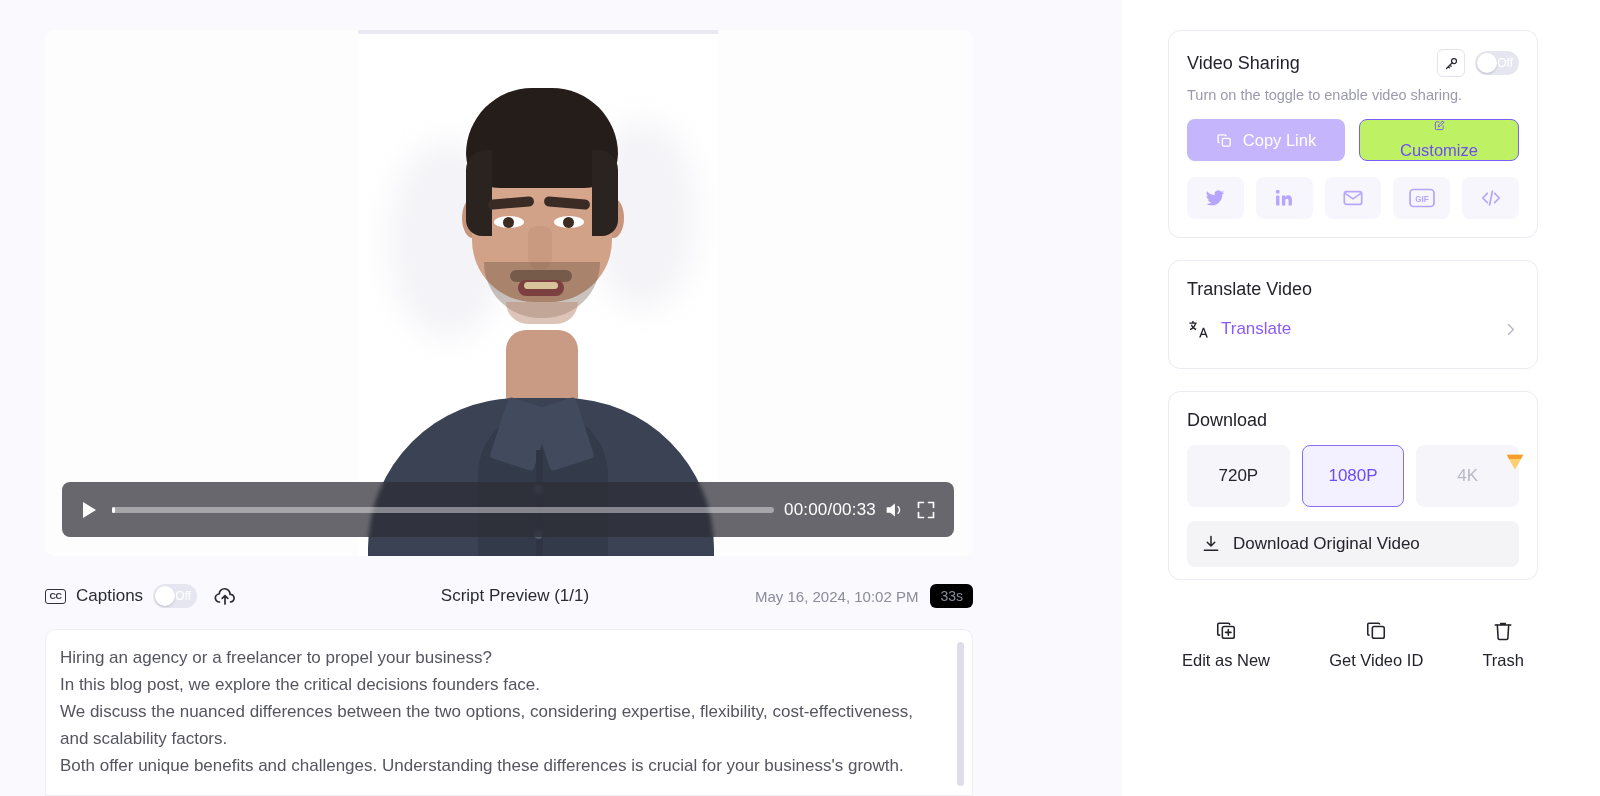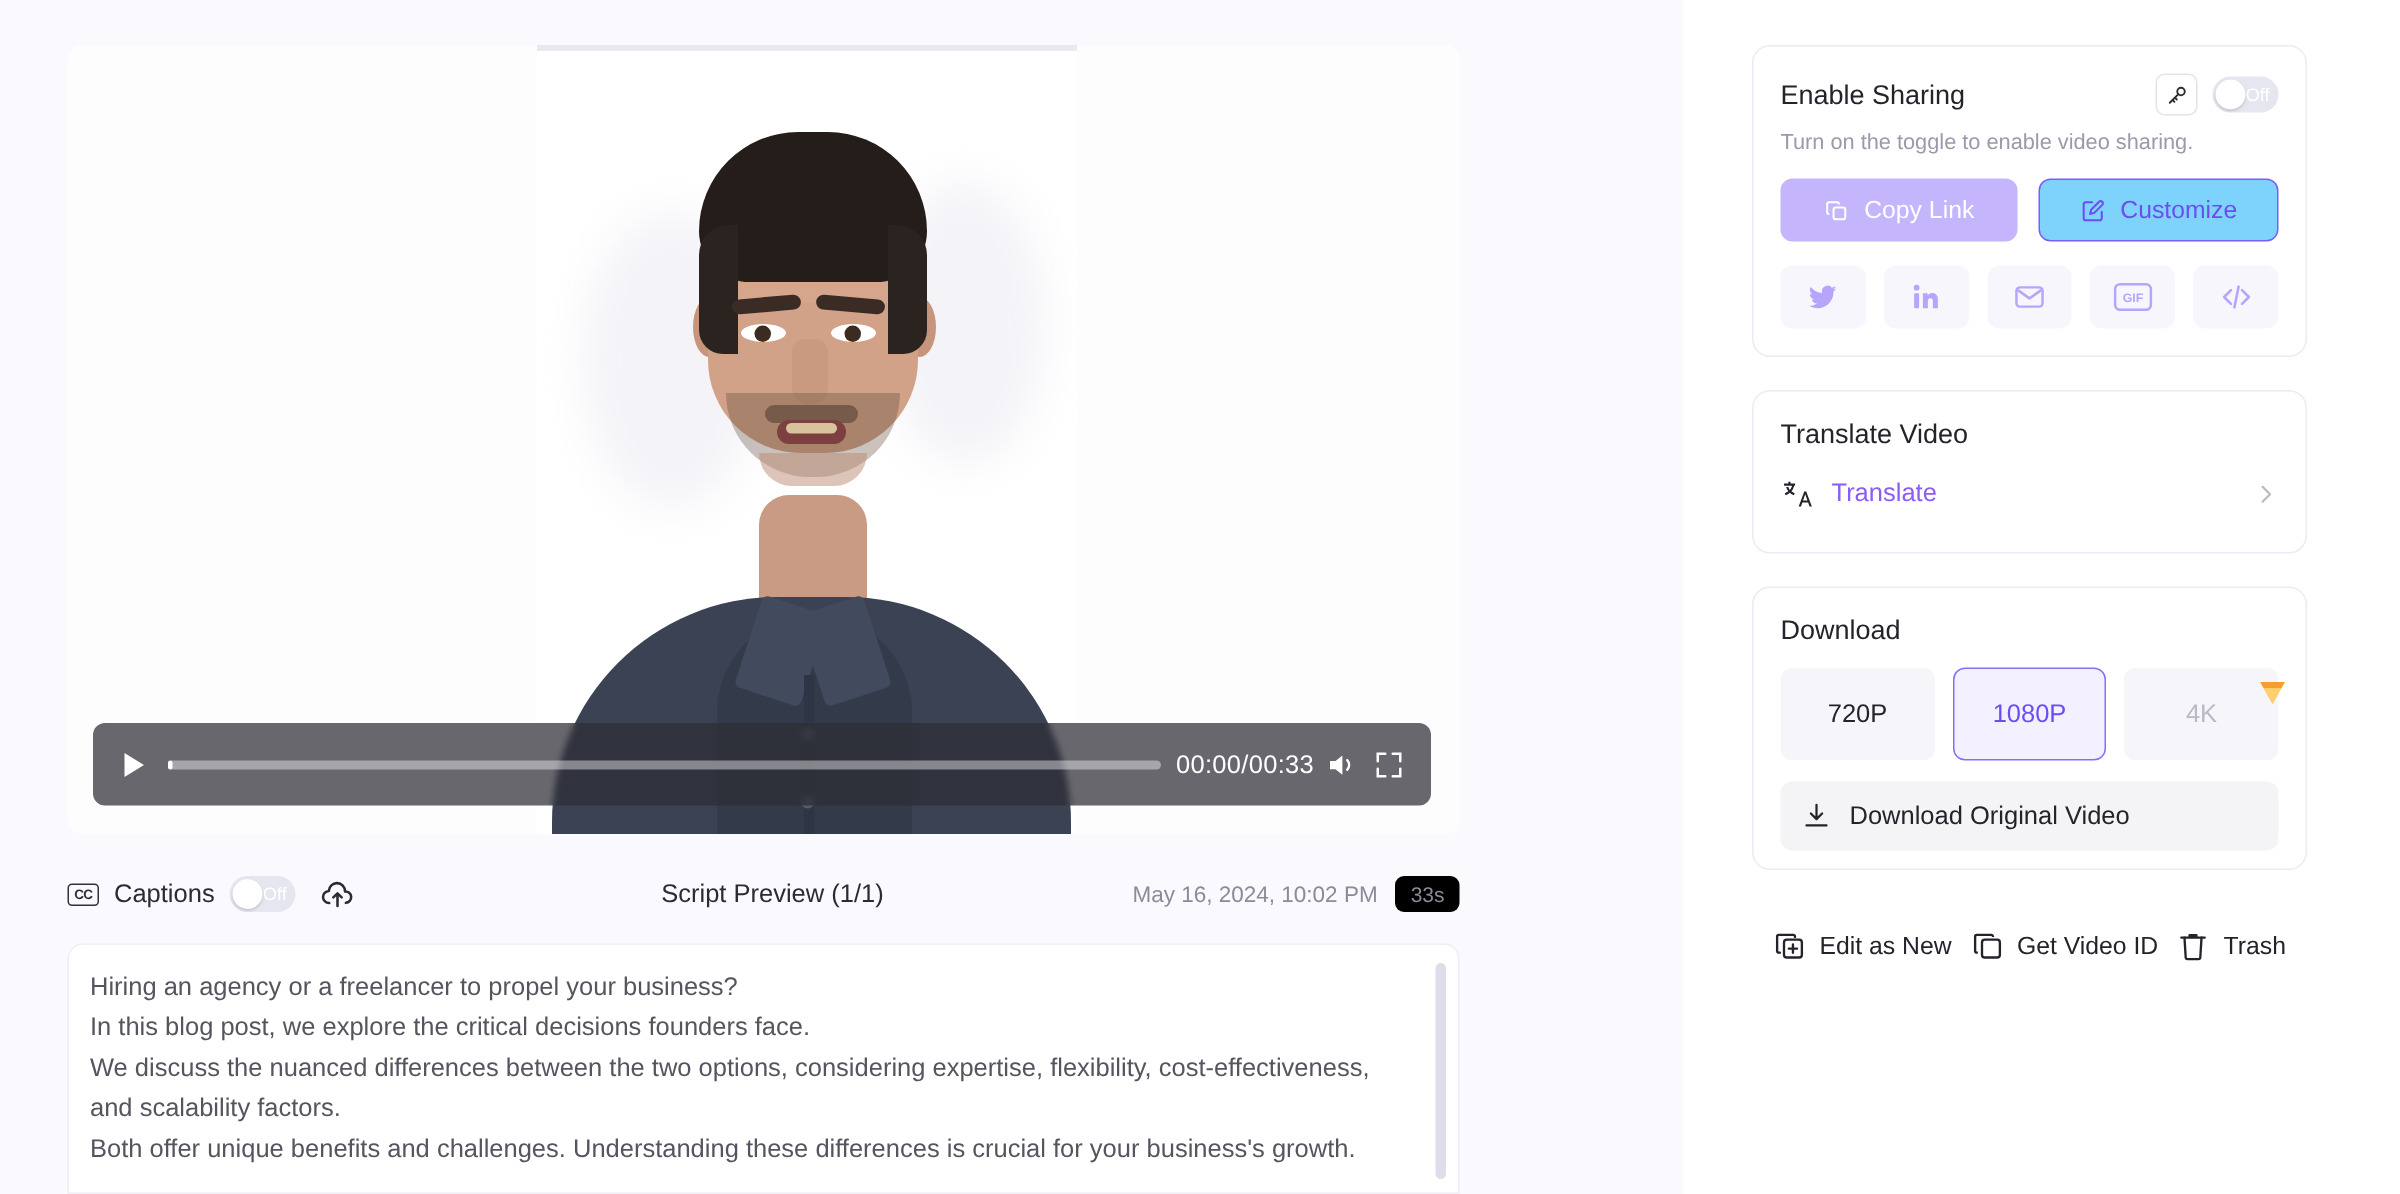--- a/index.html
+++ b/index.html
@@ -270,21 +270,21 @@
   .btn-row { display:flex; gap: 14px; margin-top: 16px; }
   .btn {
     flex: 1; height: 42px;
     border-radius: 8px;
     display:flex; align-items:center; justify-content:center;
     gap: 10px;
     font-size: 16.5px;
     cursor:pointer;
   }
   .btn-primary { background:#c4b5fd; color:#ffffff; }
-  .btn-outline { background:#7dd3fc; border: 1.4px solid #7c5cfa; color:#6d4df2; }
+  .btn-outline { background:#bef264; border: 1.4px solid #7c5cfa; color:#6d4df2;flex-direction:column; }
   .social-row { display:flex; gap: 12px; margin-top: 16px; }
   .social {
     flex: 1; height: 42px;
     background:#f7f6fd; border-radius: 8px;
     display:flex; align-items:center; justify-content:center;
     cursor:pointer;
   }
   .row-link {
     display:flex; align-items:center;
     height: 42px;
@@ -315,21 +315,21 @@
     cursor:pointer;
   }
   .dl-row.plain { background: transparent; }
   .dl-row .lbl { font-size: 17px; color:#23232b; margin-left: 12px; }
   .dl-row .gem-right { margin-left:auto; }
   .bottom-actions {
     display:flex; align-items:flex-start; justify-content: space-between;
     padding: 18px 14px 0 14px;
   }
   .act {
-    display:flex; align-items:center; gap: 9px;
+    display:flex; flex-direction:column; align-items:center; gap: 9px;
     cursor:pointer;
   }
   .act .lbl { font-size: 16.5px; color:#23232b; }
   svg { display:block; }
 </style>
 </head>
 <body>
 
 <div class="app">
 
@@ -424,21 +424,21 @@
       <div class="script-line">We discuss the nuanced differences between the two options, considering expertise, flexibility, cost-effectiveness, and scalability factors.</div>
       <div class="script-line">Both offer unique benefits and challenges. Understanding these differences is crucial for your business's growth.</div>
       <div class="script-scroll"></div>
     </div>
   </div>
 
   <div class="right-pane">
 
     <div class="card">
       <div class="card-head">
-        <div class="card-title">Enable Sharing</div>
+        <div class="card-title">Video Sharing</div>
         <div class="head-actions">
           <div class="key-btn">
             <svg width="15" height="15" viewBox="0 0 24 24" fill="none" stroke="#2b2b33" stroke-width="2" stroke-linecap="round">
               <circle cx="16" cy="8" r="4"></circle>
               <path d="M13.2 10.8 4 20M7 17l2 2M9.5 14.5l2 2"></path>
             </svg>
           </div>
           <div class="toggle">
             <div class="knob"></div>
             <div class="t-text">Off</div>

